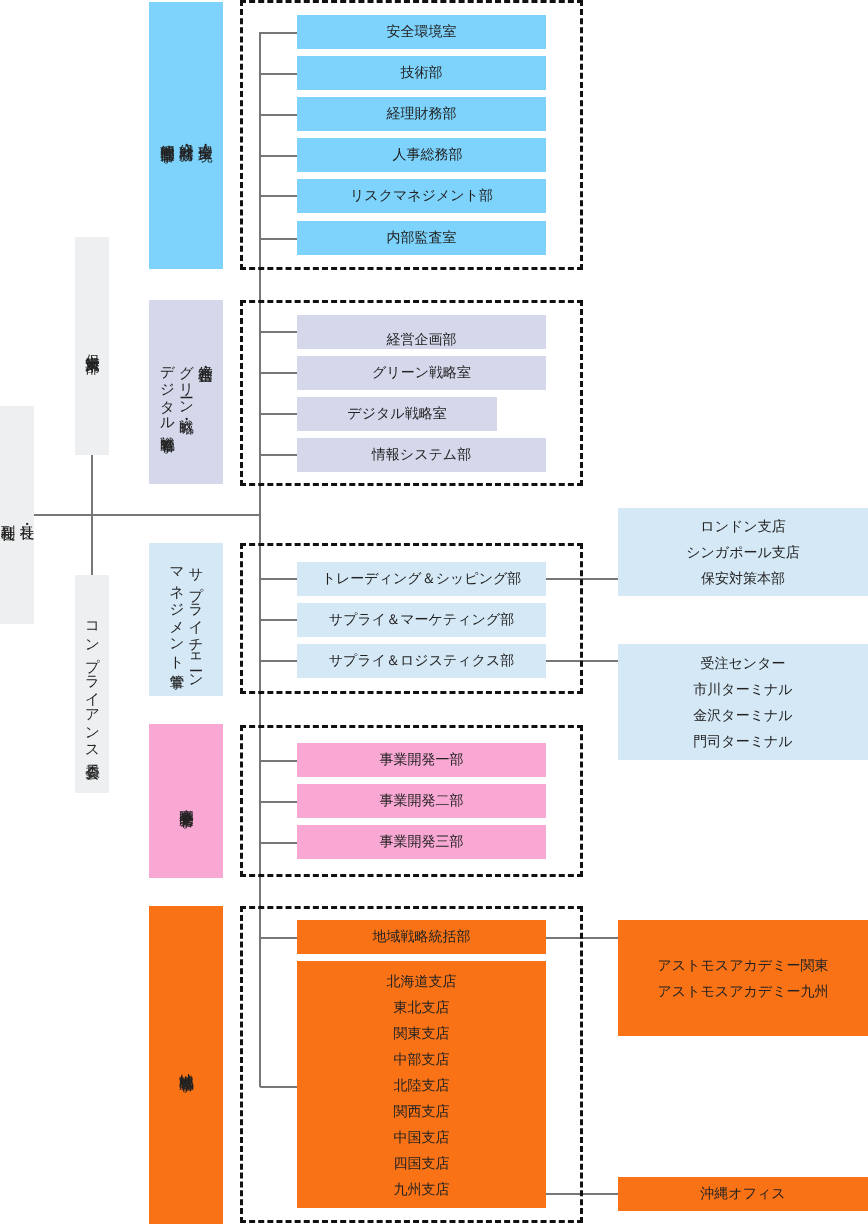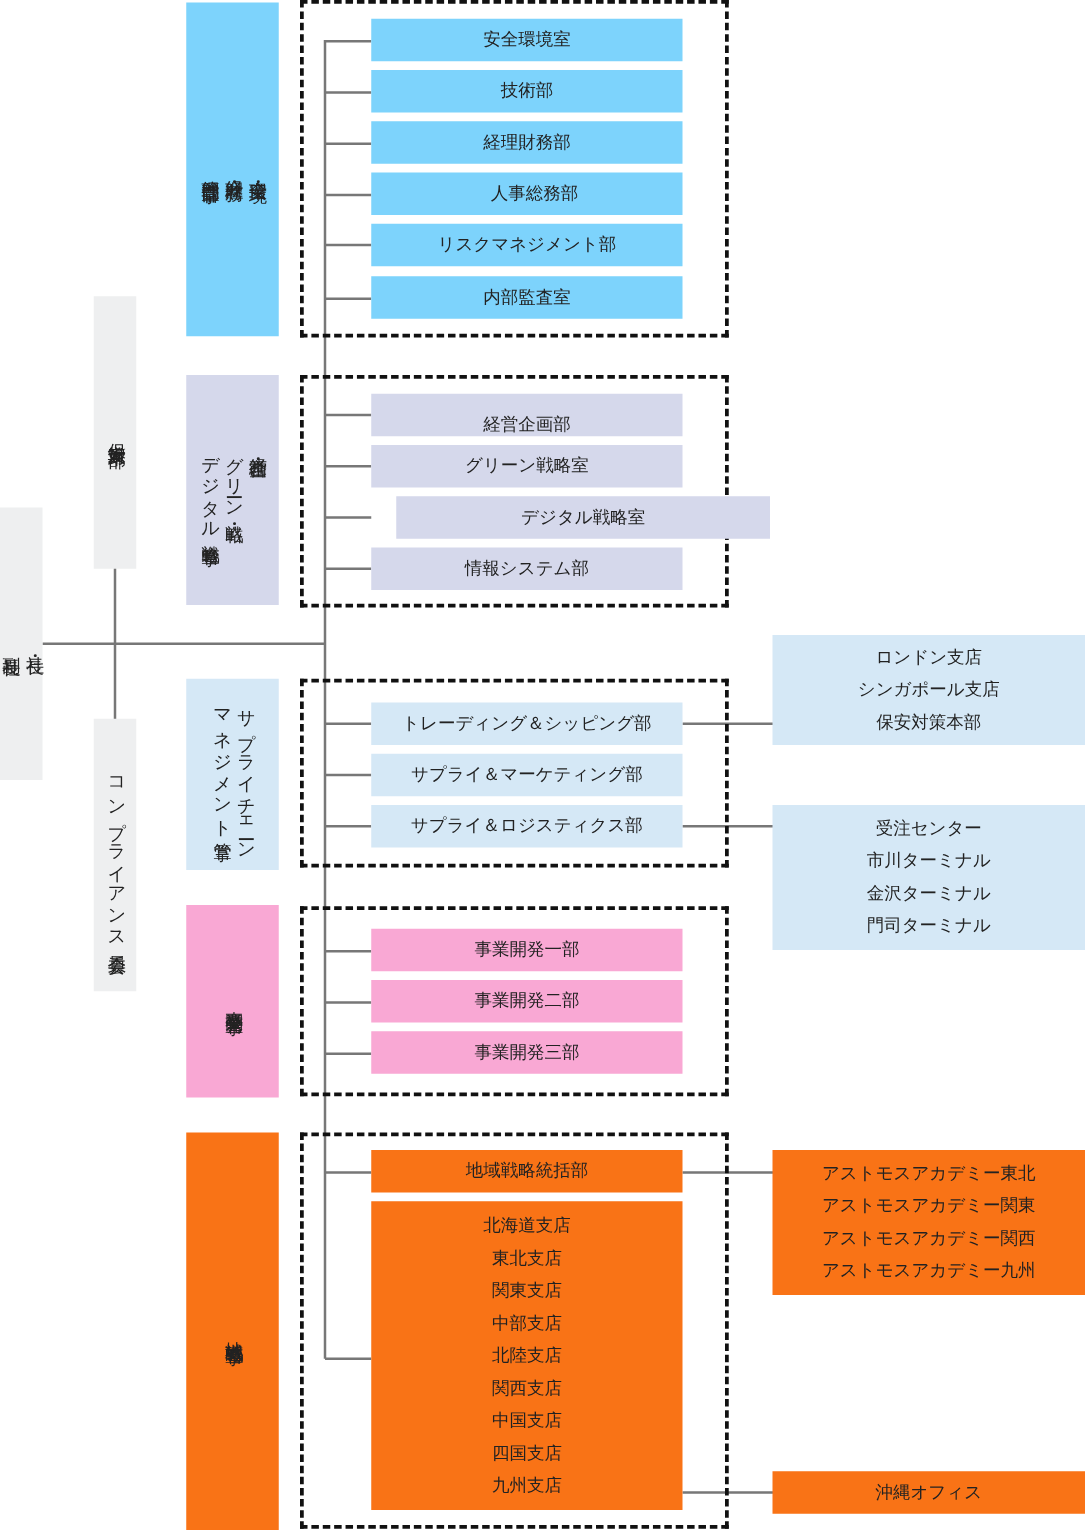--- a/index.html
+++ b/index.html
@@ -118,21 +118,21 @@
 <div class="abs box pink" style="left:297px;top:221px;width:249px;height:34px;">
     <span>内部監査室</span>
   </div>
 
 <div class="abs box lav" style="left:297px;top:315px;width:249px;height:34px;align-items:flex-end;">
     <span>経営企画部</span>
   </div>
 <div class="abs box lav" style="left:297px;top:356px;width:249px;height:34px;">
     <span>グリーン戦略室</span>
   </div>
-<div class="abs box lav" style="left:297px;top:397px;width:299px;height:34px;margin-left:20px;">
+<div class="abs box lav" style="left:297px;top:397px;width:200px;height:34px;">
     <span>デジタル戦略室</span>
   </div>
 <div class="abs box lav" style="left:297px;top:438px;width:249px;height:34px;">
     <span>情報システム部</span>
   </div>
 
 <div class="abs box blue" style="left:297px;top:562px;width:249px;height:34px;">
     <span>トレーディング＆シッピング部</span>
   </div>
 <div class="abs box blue" style="left:297px;top:603px;width:249px;height:34px;">
@@ -172,20 +172,18 @@
   <span>東北支店</span>
   <span>関東支店</span>
   <span>中部支店</span>
   <span>北陸支店</span>
   <span>関西支店</span>
   <span>中国支店</span>
   <span>四国支店</span>
   <span>九州支店</span>
 </div>
 <div class="abs box multi peach" style="left:618px;top:920px;width:250px;height:116px;">
-  <span>アストモスアカデミー東北</span>
   <span>アストモスアカデミー関東</span>
-  <span>アストモスアカデミー関西</span>
   <span>アストモスアカデミー九州</span>
 </div>
 <div class="abs box peach" style="left:618px;top:1177px;width:250px;height:34px;">
   <span>沖縄オフィス</span>
 </div>
 
 </body></html>

